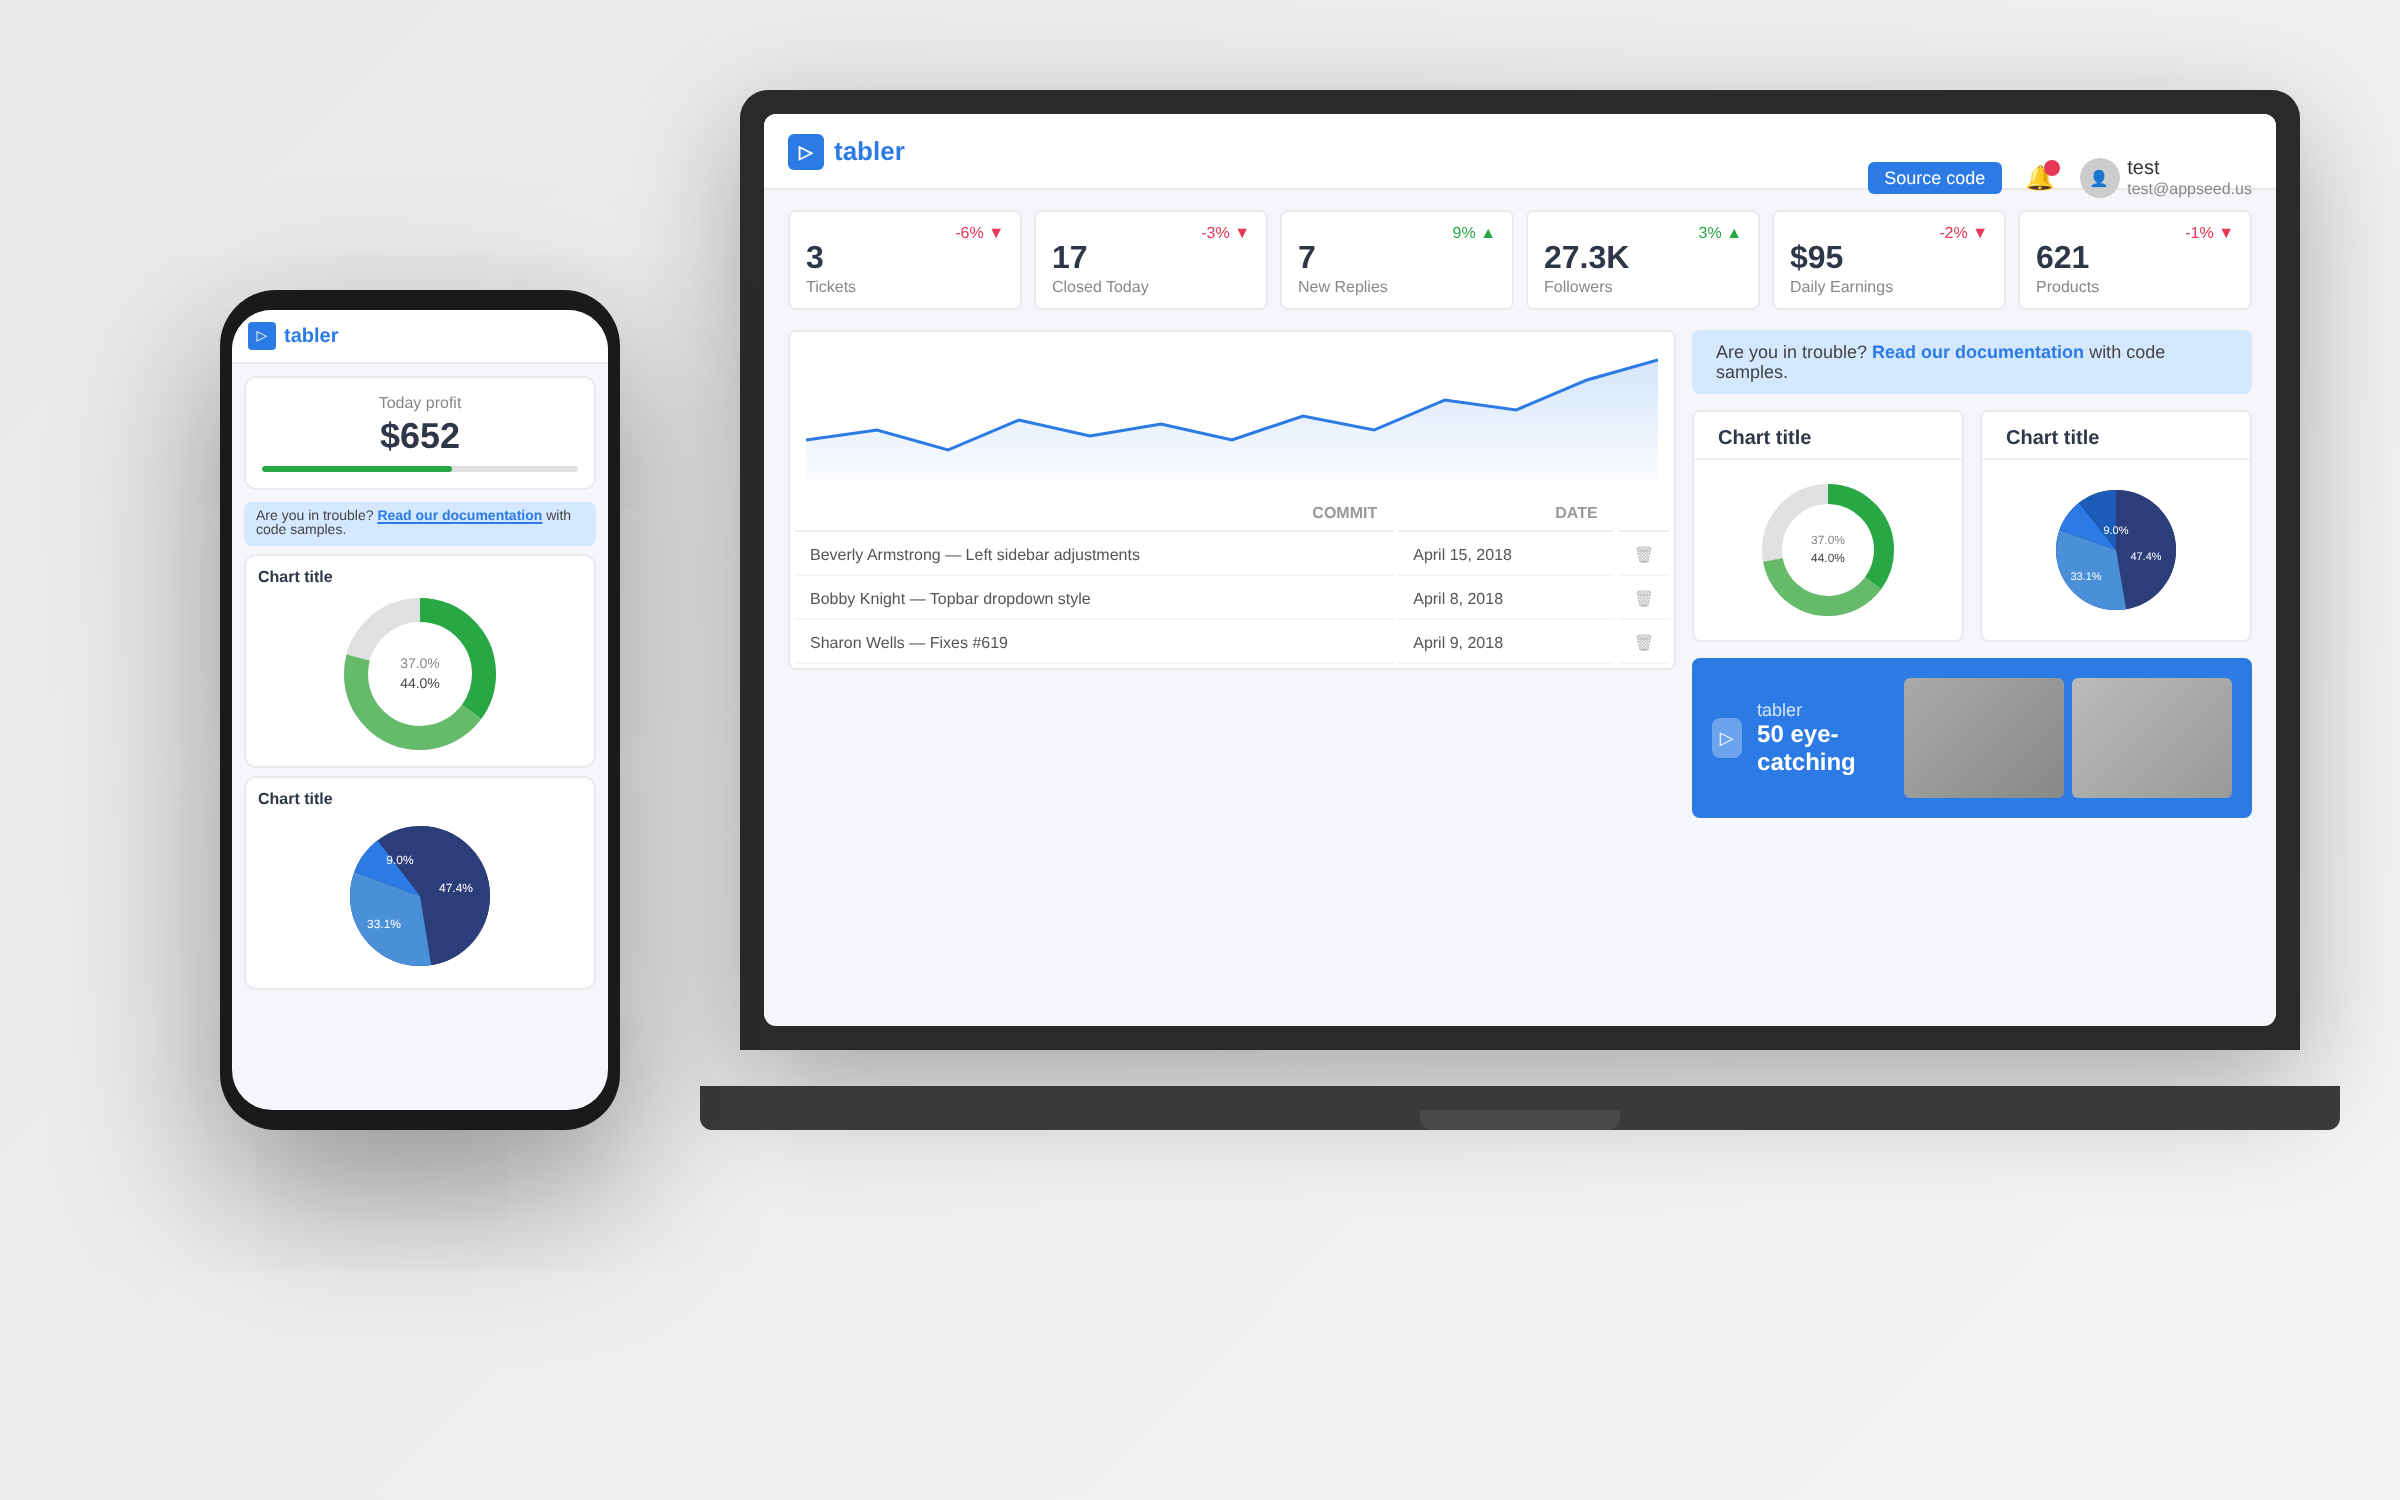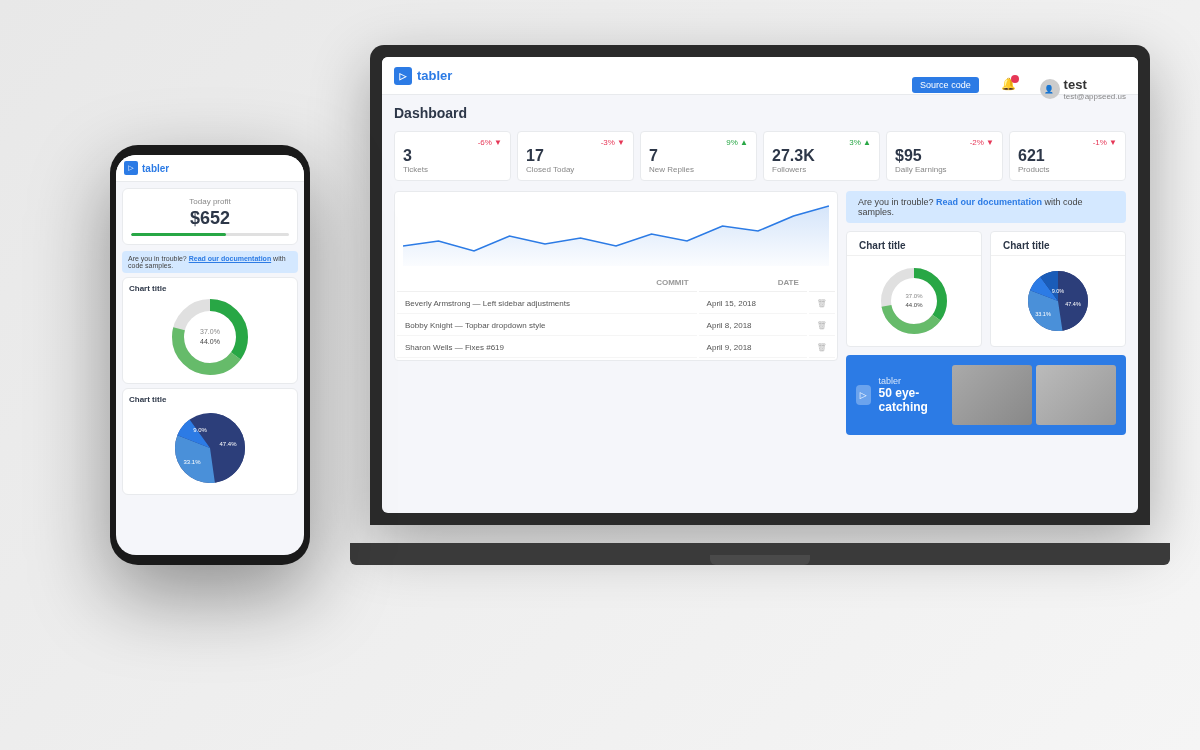--- a/index.html
+++ b/index.html
@@ -122,22 +122,22 @@
       display: flex;
       align-items: center;
       justify-content: center;
       color: white;
       font-size: 9px;
       font-weight: bold;
     }
 
     .header-right {
       display: flex;
-      align-items: flex-start;
-      gap: 23px;
+      align-items: center;
+      gap: 12px;
       margin-top: 27px;
     }
 
     .source-btn {
       background: #2c7be5;
       color: white;
       border: none;
       padding: 3px 8px;
       border-radius: 3px;
       font-size: 9px;
@@ -477,30 +477,29 @@
           </div>
           <div class="header-right">
             <button class="source-btn">Source code</button>
             <div class="notif-bell">
               🔔
               <div class="notif-dot"></div>
             </div>
             <div class="user-info">
               <div class="user-avatar">👤</div>
               <div>
-                <div style="font-size:13px;font-weight:700;color:#333;">test</div>
+                <div style="font-size:10px;font-weight:400;color:#333;">test</div>
                 <div style="font-size:8px;color:#888;">test@appseed.us</div>
               </div>
             </div>
           </div>
         </div>
 
 
         <div class="app-content">
-          <div class="page-title">Dashboard</div>
 
           <div class="stats-row">
             <div class="stat-card">
               <div class="stat-change down">-6% ▼</div>
               <div class="stat-value">3</div>
               <div class="stat-label">Tickets</div>
             </div>
             <div class="stat-card">
               <div class="stat-change down">-3% ▼</div>
               <div class="stat-value">17</div>

